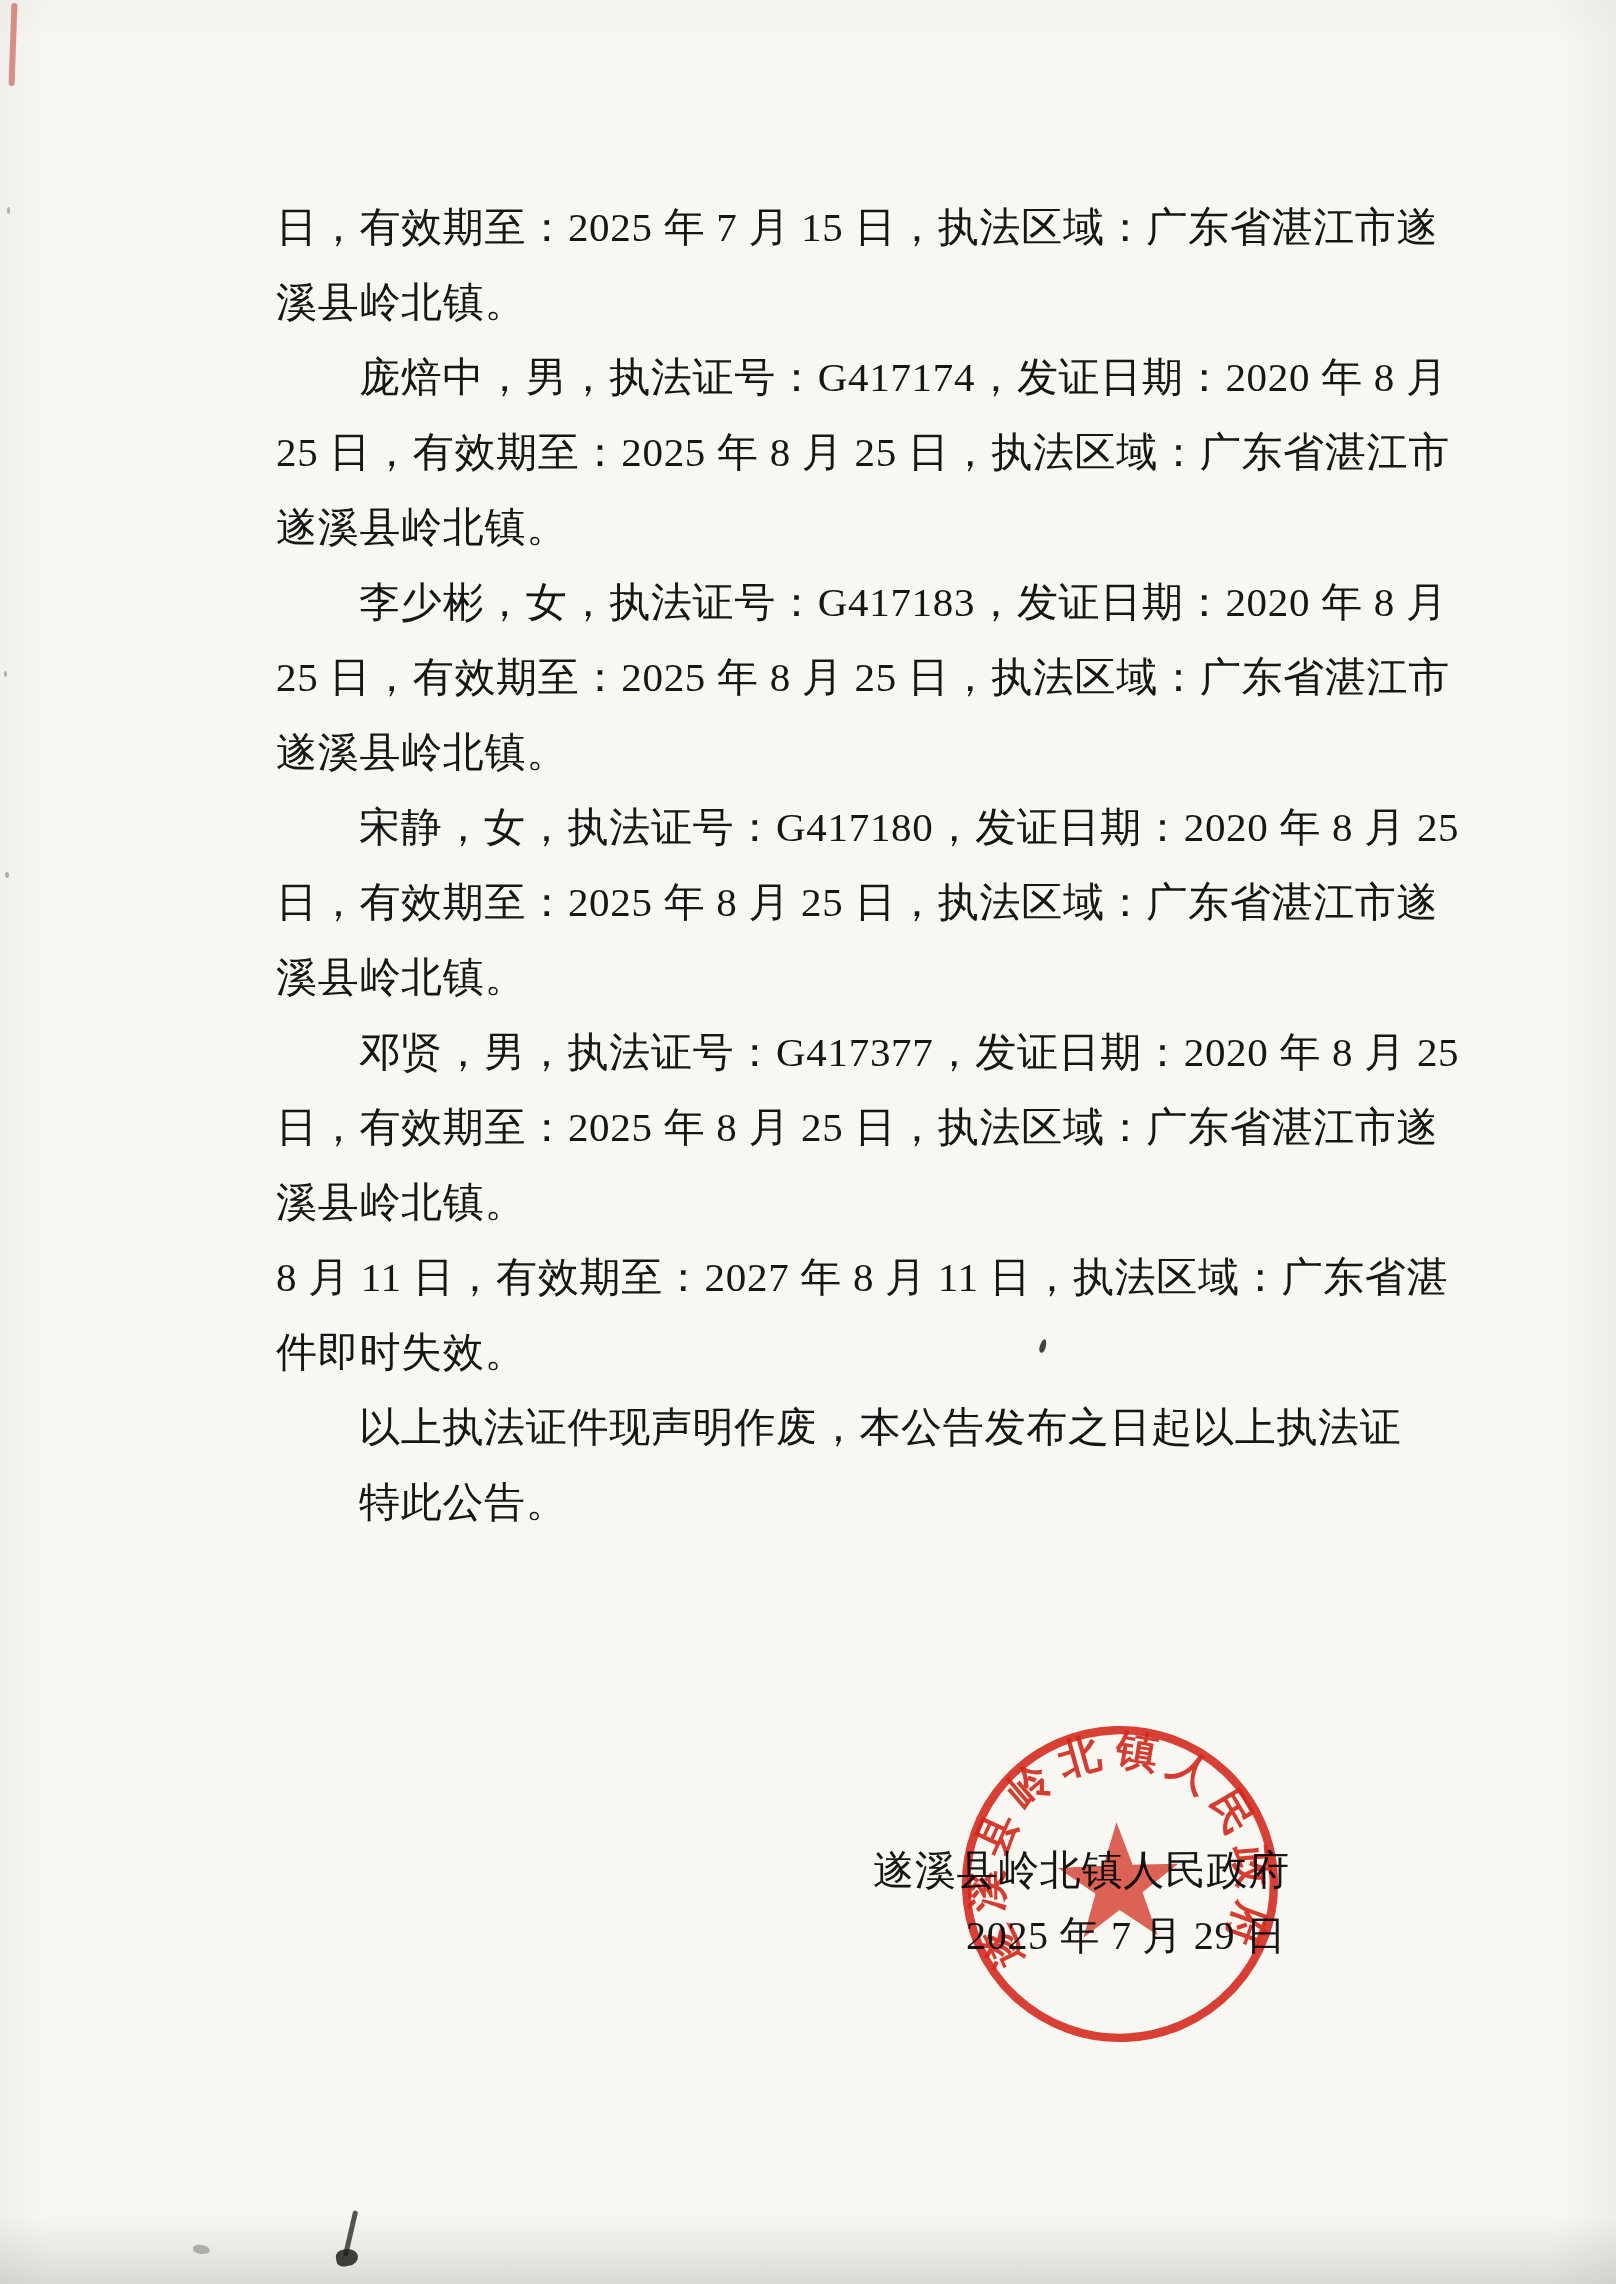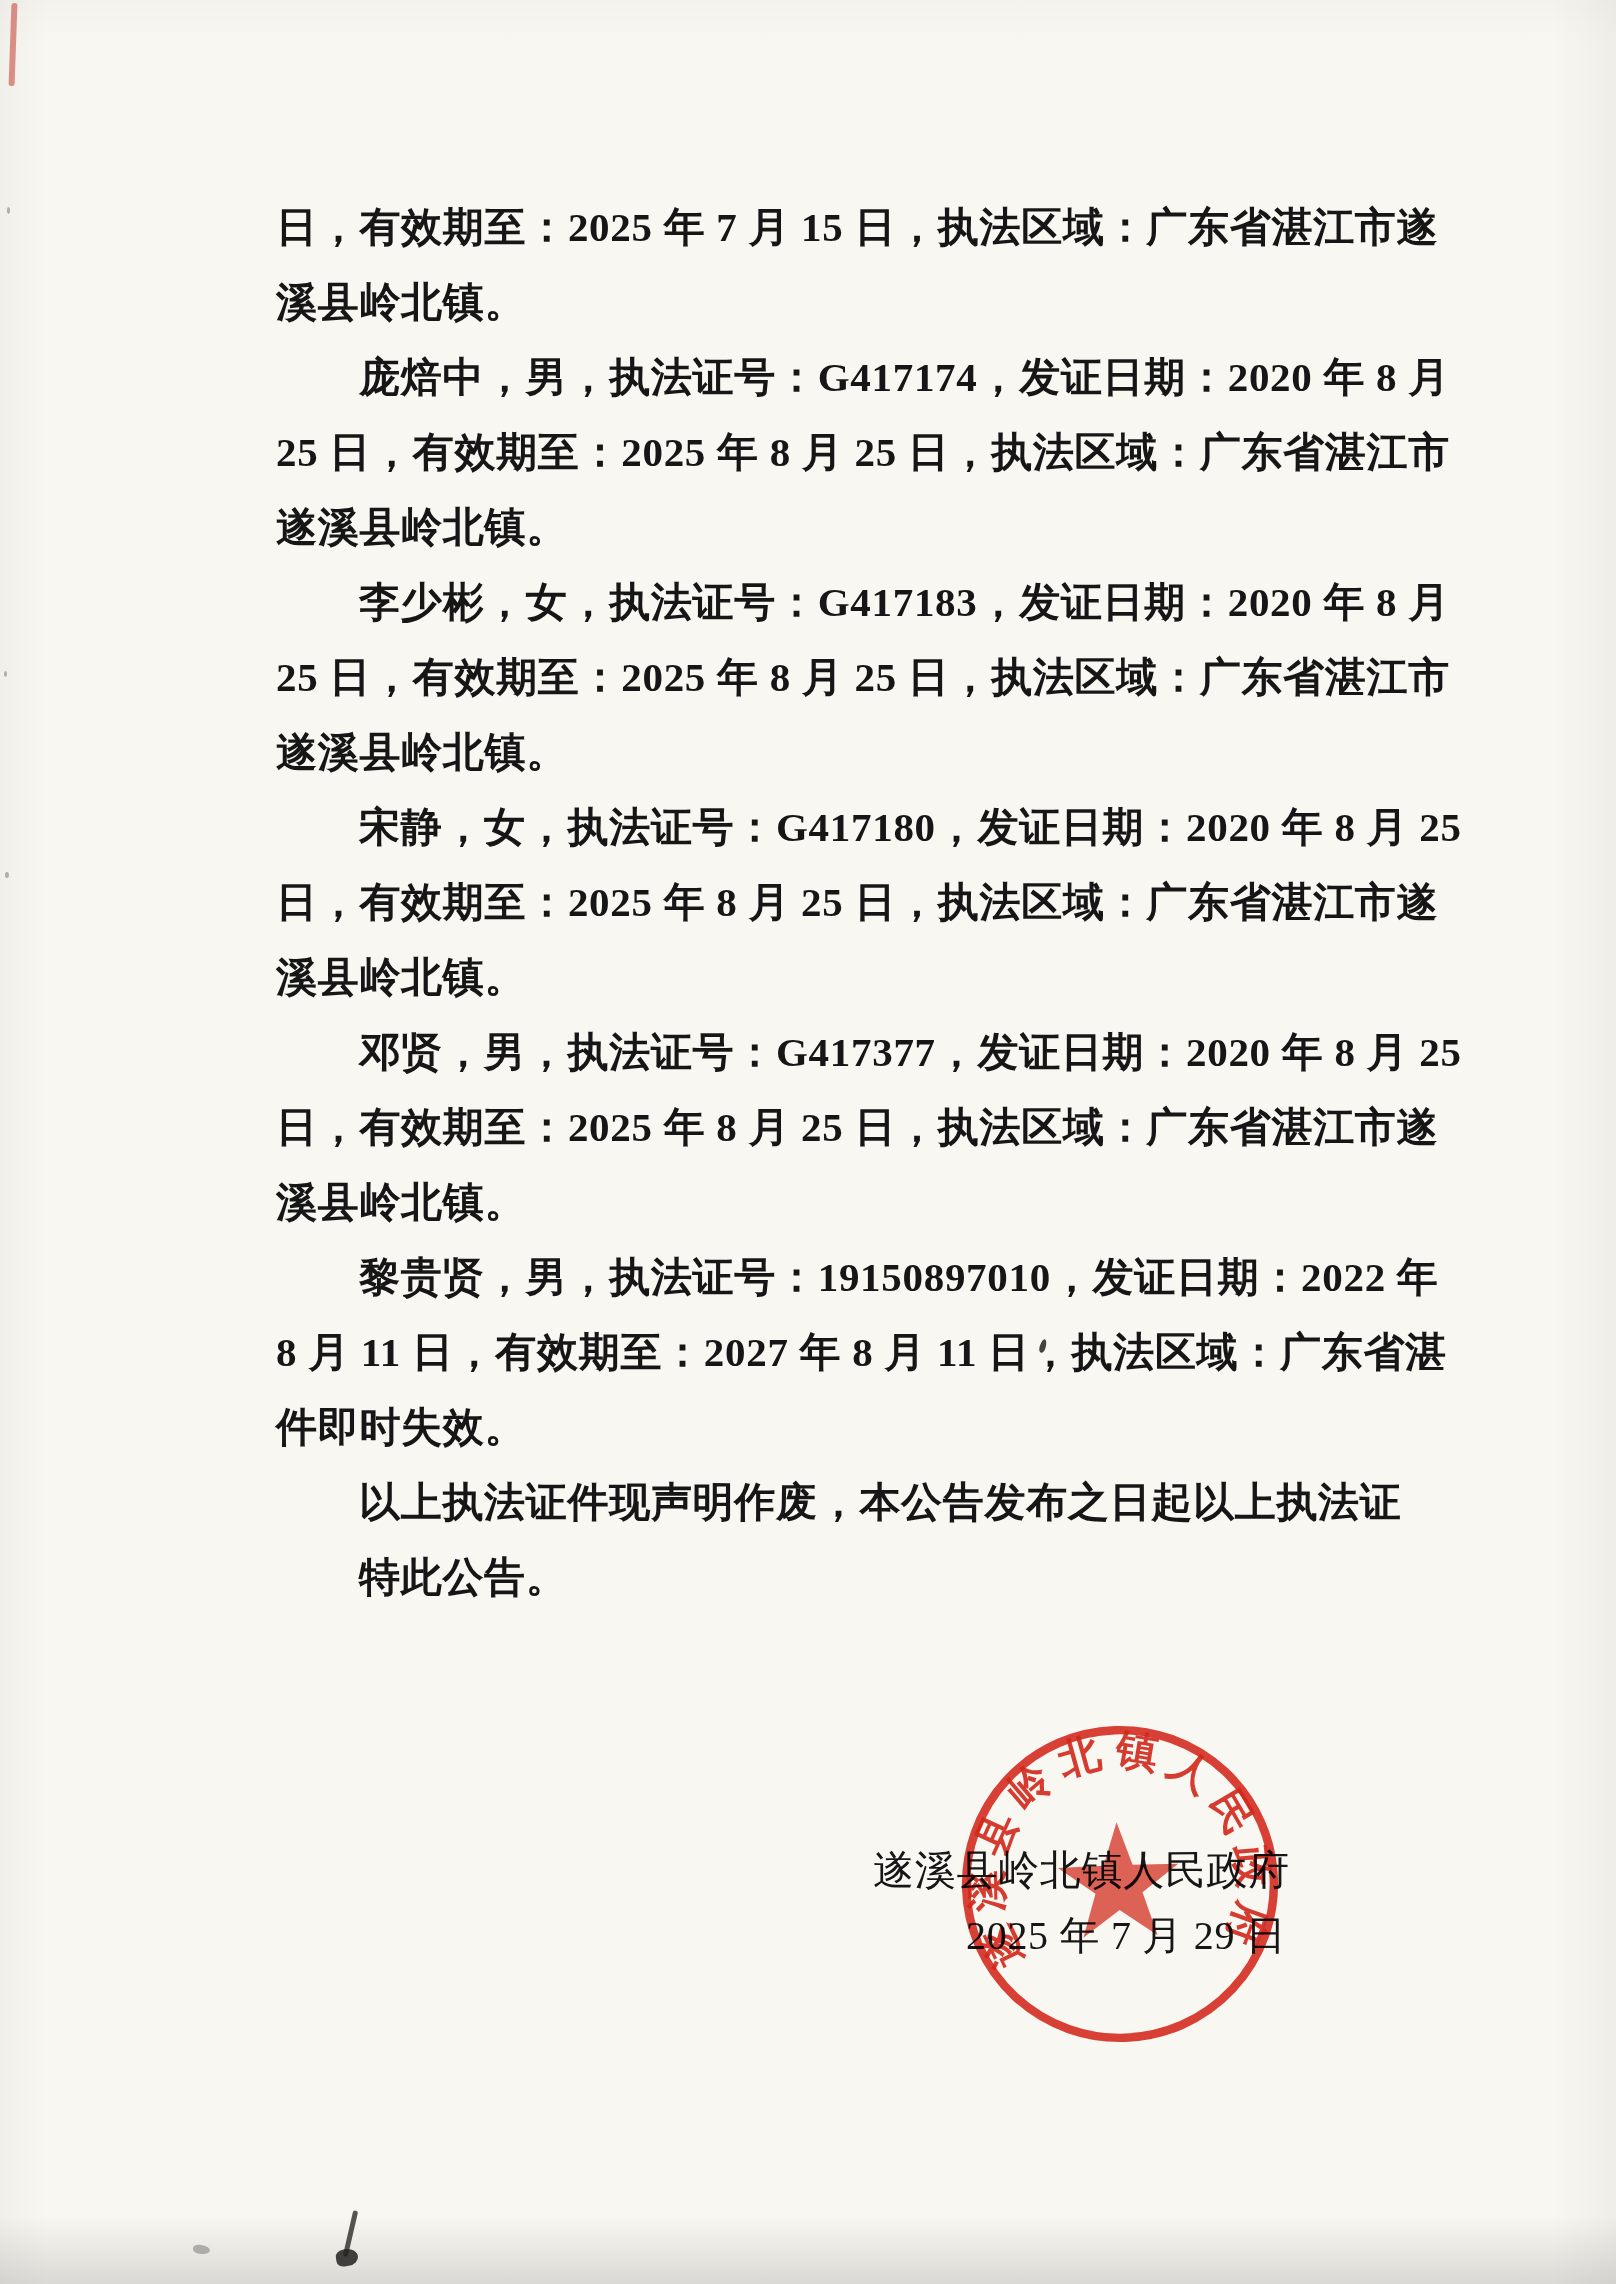--- a/index.html
+++ b/index.html
@@ -19,21 +19,20 @@
       linear-gradient(to bottom, rgba(0,0,0,0.02), rgba(0,0,0,0) 2%, rgba(0,0,0,0) 97%, rgba(0,0,0,0.12));
   }
   .body-text{
     position:absolute;left:276px;top:190px;width:1129px;
   }
   .line{
     height:75px;line-height:75px;
     font-size:41px;
     white-space:nowrap;
     letter-spacing:0.7px;
-    font-weight:bold;
   }
   .indent{padding-left:83px;}
   .signature{
     position:absolute;left:873px;top:1849px;
     font-size:41px;line-height:43px;white-space:nowrap;
     letter-spacing:0.7px;
   }
   .date{
     position:absolute;left:966px;top:1914px;
     font-size:40px;line-height:43px;white-space:nowrap;
@@ -102,21 +101,20 @@
     <div class="line">遂溪县岭北镇。</div>
     <div class="line indent">李少彬，女，执法证号：G417183，发证日期：2020 年 8 月</div>
     <div class="line">25 日，有效期至：2025 年 8 月 25 日，执法区域：广东省湛江市</div>
     <div class="line">遂溪县岭北镇。</div>
     <div class="line indent">宋静，女，执法证号：G417180，发证日期：2020 年 8 月 25</div>
     <div class="line">日，有效期至：2025 年 8 月 25 日，执法区域：广东省湛江市遂</div>
     <div class="line">溪县岭北镇。</div>
     <div class="line indent">邓贤，男，执法证号：G417377，发证日期：2020 年 8 月 25</div>
     <div class="line">日，有效期至：2025 年 8 月 25 日，执法区域：广东省湛江市遂</div>
     <div class="line">溪县岭北镇。</div>
-    <div class="line indent">黎贵贤，男，执法证号：19150897010，发证日期：2022 年</div>
     <div class="line">8 月 11 日，有效期至：2027 年 8 月 11 日，执法区域：广东省湛</div>
     <div class="line">件即时失效。</div>
     <div class="line indent">以上执法证件现声明作废，本公告发布之日起以上执法证</div>
     <div class="line indent">特此公告。</div>
   </div>
 
   <div class="signature">遂溪县岭北镇人民政府</div>
   <div class="date">2025 年 7 月 29 日</div>
 
   <div class="seal">

